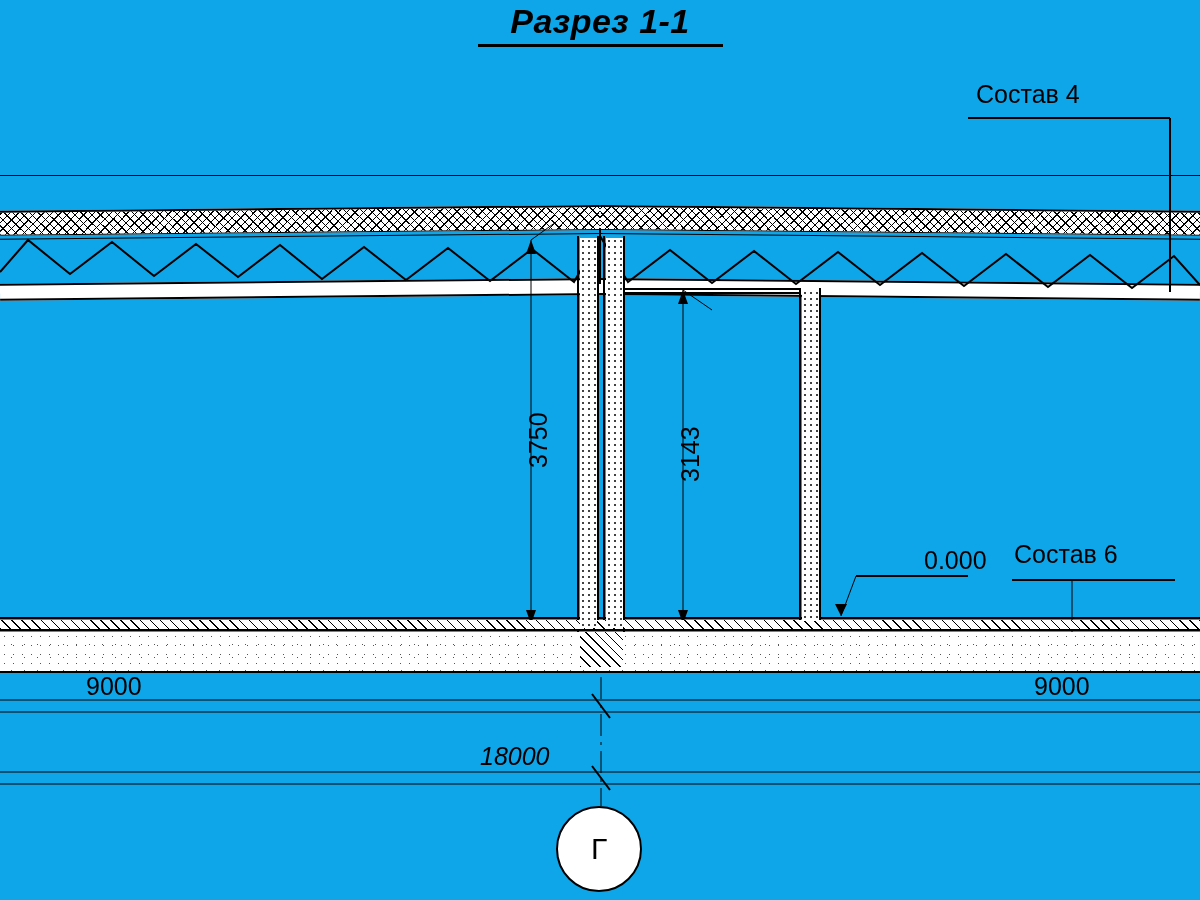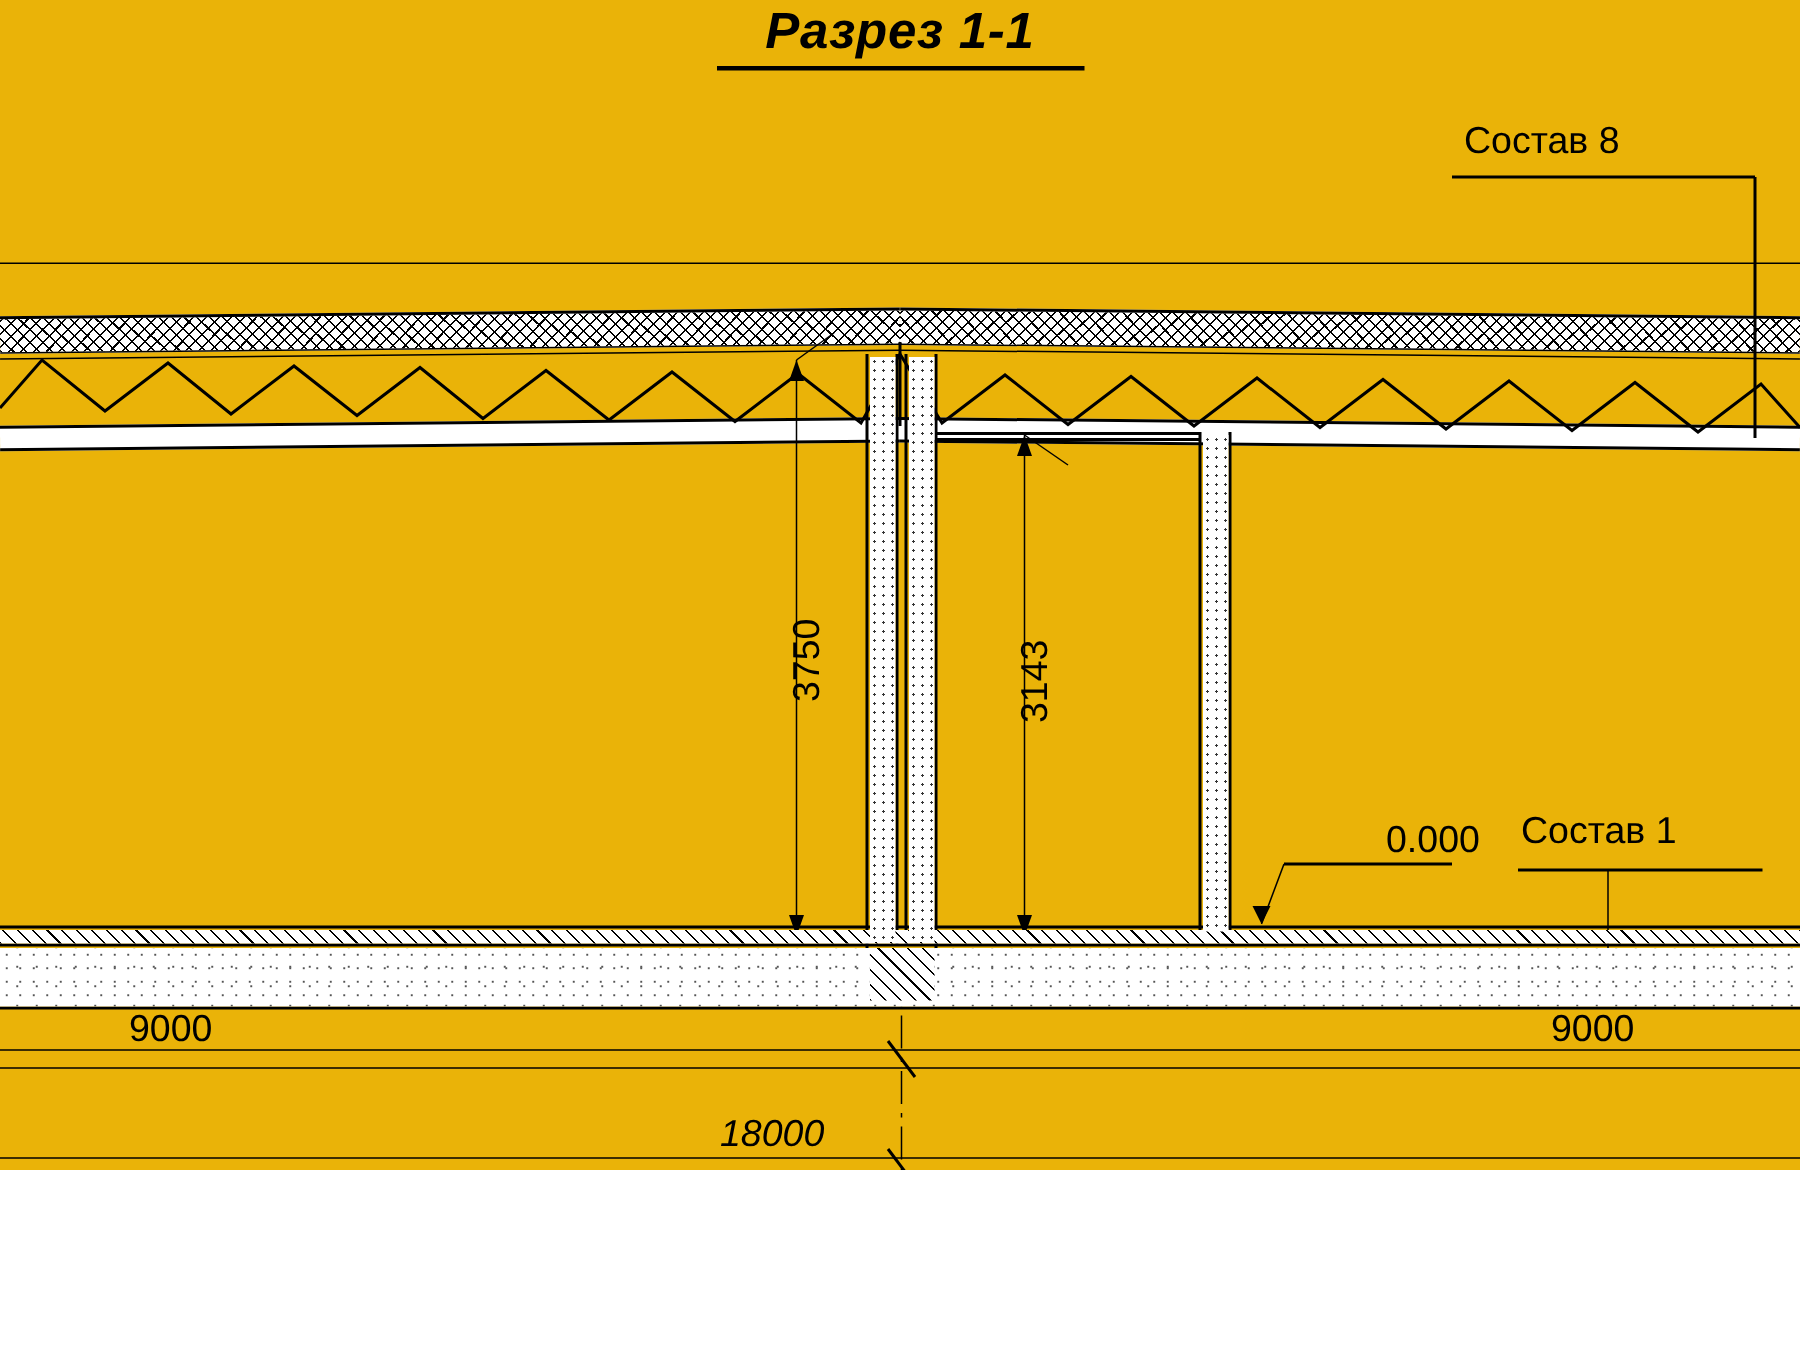--- a/index.html
+++ b/index.html
@@ -3,22 +3,22 @@
 <meta charset="utf-8">
 <style>
   html, body {
     margin: 0;
     padding: 0;
     background: #ffffff;
   }
   #sheet {
     position: relative;
     width: 1200px;
-    height: 780px;
-    background: #eab308;
+    height: 900px;
+    background: #0ea5e9;
     font-family: "Liberation Sans", sans-serif;
     color: #000000;
     overflow: hidden;
   }
   .abs { position: absolute; }
 
   
   #title {
     left: 0; right: 0; top: 2px;
     text-align: center;
@@ -186,23 +186,23 @@
 
   <div class="abs diag-hatch" style="left:0; top:620px; width:1200px; height:9px;"></div>
 
   <div class="abs col-hatch" style="left:580px; top:238px; width:17px; height:390px;"></div>
   <div class="abs col-hatch" style="left:606px; top:238px; width:17px; height:390px;"></div>
 
   <div class="abs col-hatch" style="left:802px; top:290px; width:17px; height:331px;"></div>
 
   <div class="abs diag-hatch" style="left:580px; top:632px; width:43px; height:35px;"></div>
 
-  <div class="abs lbl" style="left:976px; top:80px;">Состав 8</div>
-
-  <div class="abs lbl" style="left:1014px; top:540px;">Состав 1</div>
+  <div class="abs lbl" style="left:976px; top:80px;">Состав 4</div>
+
+  <div class="abs lbl" style="left:1014px; top:540px;">Состав 6</div>
 
   <div class="abs lbl" style="left:924px; top:546px;">0.000</div>
 
   <div class="abs vlbl" style="left:524px; top:468px;">3750</div>
 
   <div class="abs vlbl" style="left:676px; top:482px;">3143</div>
 
   <div class="abs lbl" style="left:86px; top:672px;">9000</div>
 
   <div class="abs lbl" style="left:1034px; top:672px;">9000</div>

